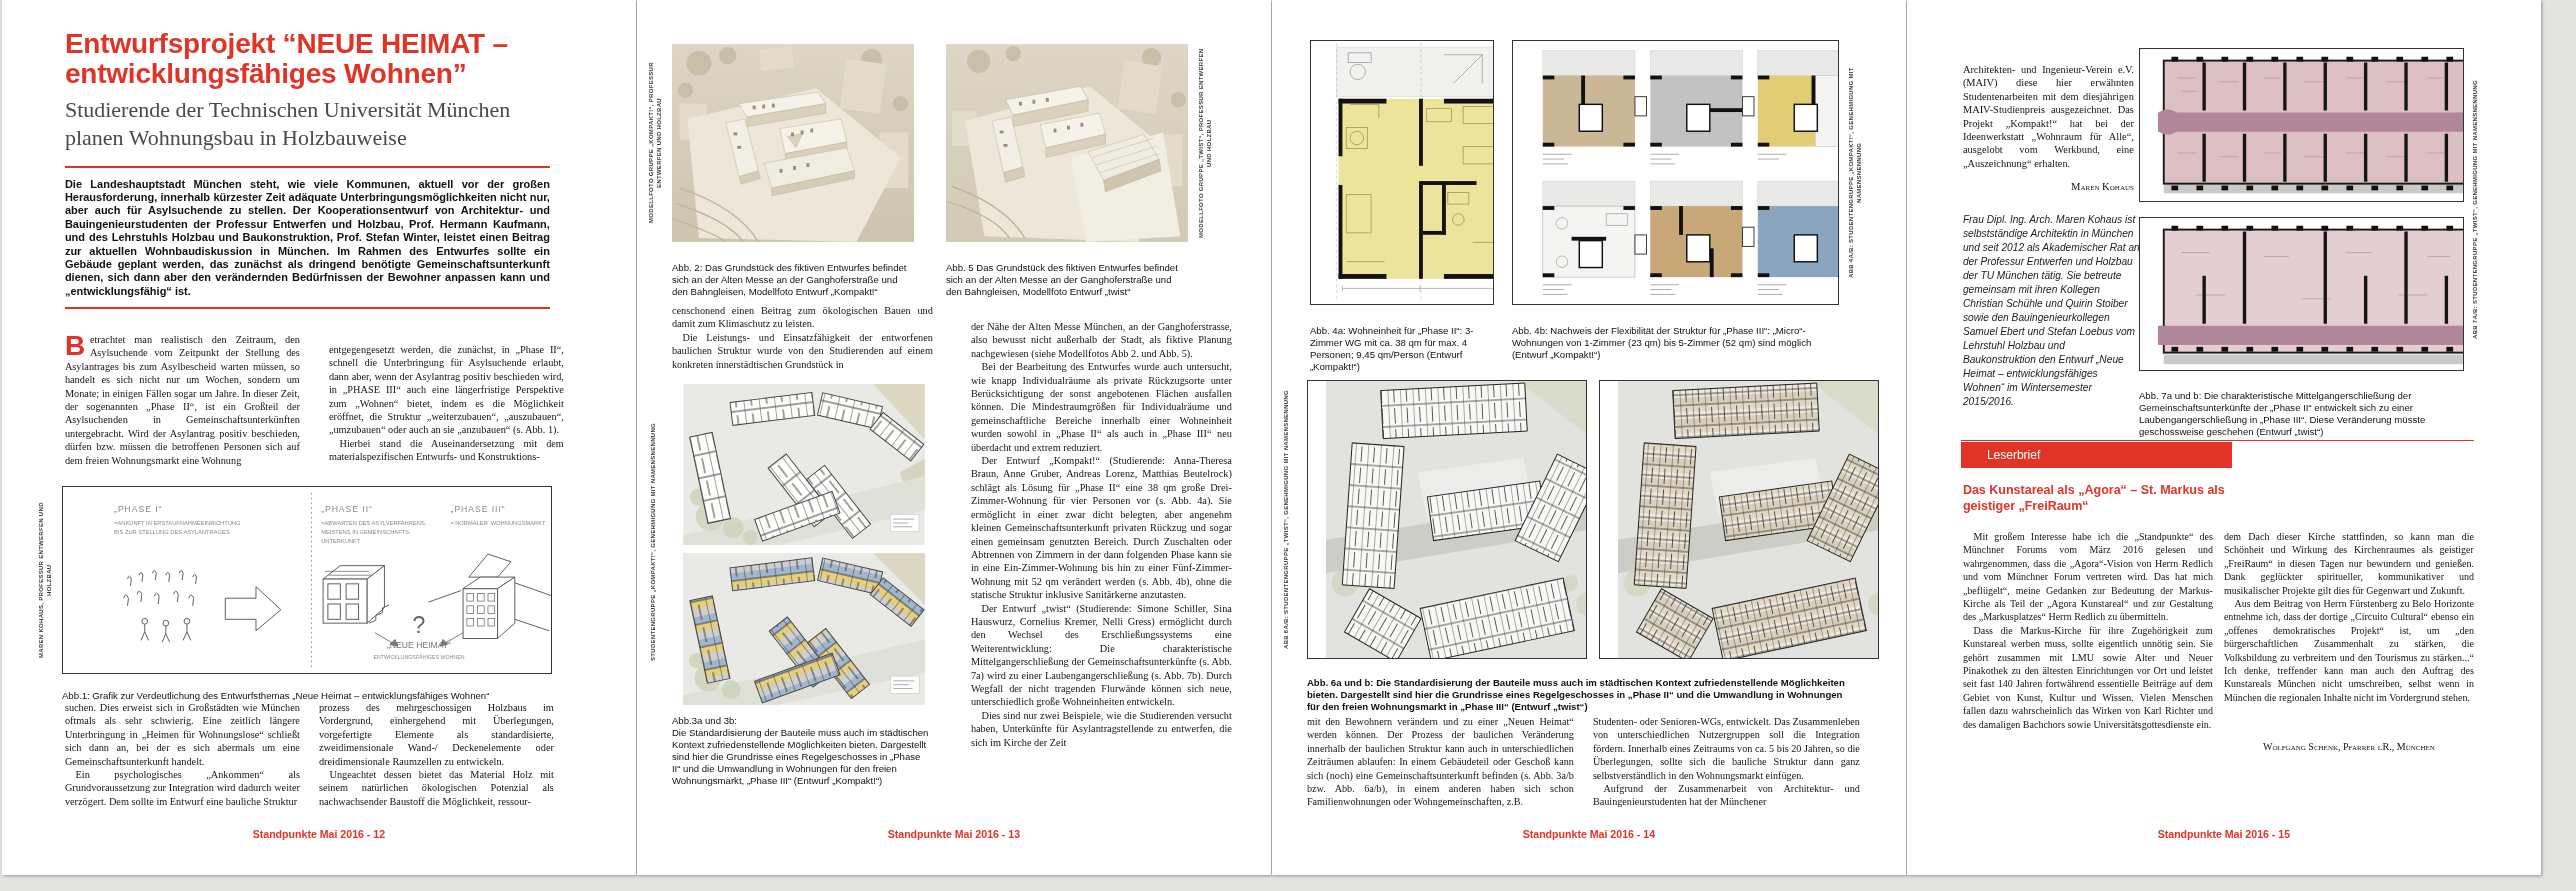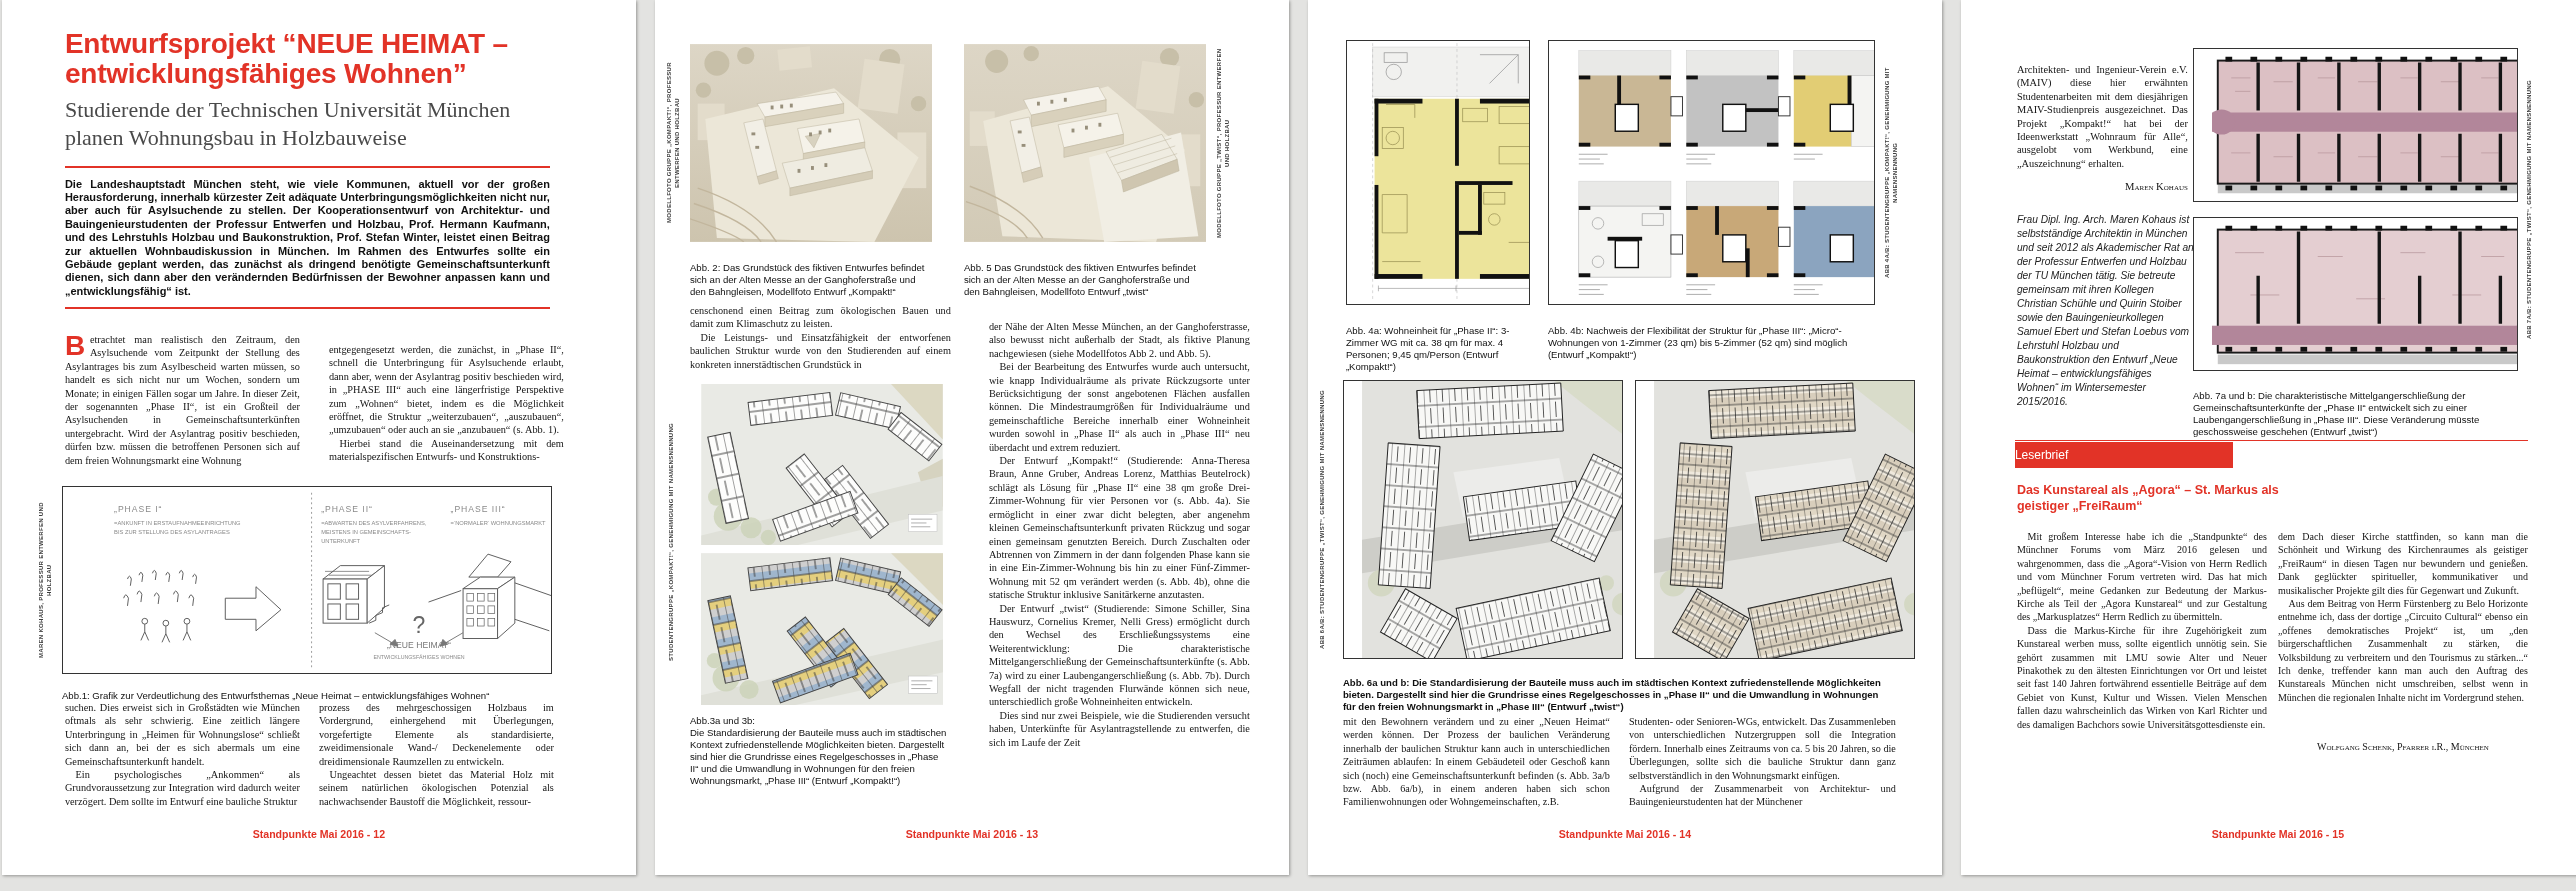--- a/index.html
+++ b/index.html
@@ -1,37 +1,37 @@
 <!DOCTYPE html>
 <html><head>
 <meta charset="utf-8">
 <style>
 :root{--red:#e23327;}
 *{box-sizing:border-box;}
 body{margin:0;width:2576px;height:891px;background:#e3e3e1;font-family:"Liberation Sans",sans-serif;color:#141414;}
-.canvas{position:relative;width:2576px;height:891px;display:flex;gap:19px;padding-left:1.9px;}
+.canvas{position:relative;width:2576px;height:891px;display:flex;gap:1px;padding-left:1.9px;}
 .page{position:relative;flex:0 0 634px;height:875px;background:#fff;box-shadow:1px 1px 2.9px rgba(0,0,0,.35);overflow:hidden;}
 .abs{position:absolute;}
 h1.title{margin:0;color:var(--red);font-size:28px;line-height:30px;font-weight:bold;letter-spacing:-0.2px;}
 h2.subtitle{margin:6.7px 0 0;font-family:"Liberation Serif",serif;font-weight:normal;color:#4a4a4a;font-size:22px;line-height:28px;}
 .rule{height:1.9px;background:var(--red);}
 p.intro{margin:9.6px 0 8.6px;font-weight:bold;font-size:11px;line-height:13.4px;text-align:justify;color:#101010;}
 .col{position:absolute;font-family:"Liberation Serif",serif;font-size:10.3px;line-height:13.4px;text-align:justify;}
 .col p{margin:0;}
 .col p+p{text-indent:10.6px;}
 .indent-first p:first-child{text-indent:10.6px;}
 .dropcap{float:left;color:var(--red);font-family:"Liberation Sans",sans-serif;font-weight:bold;font-size:28px;line-height:24px;padding:1px 4.8px 0 0;}
 .cap{position:absolute;font-size:9.6px;line-height:12px;color:#101010;}
 .vcredit{position:absolute;writing-mode:vertical-rl;transform:rotate(180deg);font-size:6px;font-weight:bold;letter-spacing:0.3px;color:#3c3c3c;text-align:center;line-height:7.7px;overflow:hidden;}
 .footer{position:absolute;left:0;width:100%;top:828px;text-align:center;color:var(--red);font-weight:bold;font-size:10.6px;}
 .fig{position:absolute;overflow:hidden;}
 .frame{border:1px solid #333;padding-left:18px;}
 .sign{font-family:"Liberation Serif",serif;font-variant:small-caps;}
 .banner{position:absolute;border-top:1.9px solid var(--red);}
-.banner-box{background:var(--red);color:#fff;font-size:12px;line-height:26px;height:26px;width:218px;margin-top:1px;}
+.banner-box{background:var(--red);color:#fff;font-size:12px;line-height:26px;height:26px;width:271px;padding-left:26px;margin-top:1px;}
 .lt-head{position:absolute;color:var(--red);font-weight:bold;font-size:12.5px;line-height:16.3px;}
 .bio{position:absolute;font-style:italic;font-size:10.2px;line-height:14px;color:#222;}
 svg text{font-family:"Liberation Sans",sans-serif;}
 </style>
 </head>
 <body>
 
 <div class="canvas">
 
   <section class="page">
@@ -327,21 +327,21 @@
     <div class="cap" style="left:35px;top:715px;width:257px;">
       <span>Abb.3a und 3b:</span><br>
       <span>Die Standardisierung der Bauteile muss auch im städtischen Kontext zufriedenstellende Möglichkeiten bieten. Dargestellt sind hier die Grundrisse eines Regelgeschosses in „Phase II“ und die Umwandlung in Wohnungen für den freien Wohnungsmarkt, „Phase III“ (Entwurf „Kompakt!“)</span>
     </div>
 
     <div class="col" style="left:334px;top:320px;width:261px;font-family:Liberation Serif, serif;">
         <p>der Nähe der Alten Messe München, an der Ganghoferstrasse, also bewusst nicht außerhalb der Stadt, als fiktive Planung nachgewiesen (siehe Modellfotos Abb 2. und Abb. 5).</p>
         <p>Bei der Bearbeitung des Entwurfes wurde auch untersucht, wie knapp Individualräume als private Rückzugsorte unter Berücksichtigung der sonst angebotenen Flächen ausfallen können. Die Mindestraumgrößen für Individualräume und gemeinschaftliche Bereiche innerhalb einer Wohneinheit wurden sowohl in „Phase II“ als auch in „Phase III“ neu überdacht und extrem reduziert.</p>
         <p>Der Entwurf „Kompakt!“ (Studierende: Anna-Theresa Braun, Anne Gruber, Andreas Lorenz, Matthias Beutelrock) schlägt als Lösung für „Phase II“ eine 38 qm große Drei-Zimmer-Wohnung für vier Personen vor (s. Abb. 4a). Sie ermöglicht in einer zwar dicht belegten, aber angenehm kleinen Gemeinschaftsunterkunft privaten Rückzug und sogar einen gemeinsam genutzten Bereich. Durch Zuschalten oder Abtrennen von Zimmern in der dann folgenden Phase kann sie in eine Ein-Zimmer-Wohnung bis hin zu einer Fünf-Zimmer-Wohnung mit 52 qm verändert werden (s. Abb. 4b), ohne die statische Struktur inklusive Sanitärkerne anzutasten.</p>
         <p>Der Entwurf „twist“ (Studierende: Simone Schiller, Sina Hauswurz, Cornelius Kremer, Nelli Gress) ermöglicht durch den Wechsel des Erschließungssystems eine Weiterentwicklung: Die charakteristische Mittelgangerschließung der Gemeinschaftsunterkünfte (s. Abb. 7a) wird zu einer Laubengangerschließung (s. Abb. 7b). Durch Wegfall der nicht tragenden Flurwände können sich neue, unterschiedlich große Wohneinheiten entwickeln.</p>
-        <p>Dies sind nur zwei Beispiele, wie die Studierenden versucht haben, Unterkünfte für Asylantragstellende zu entwerfen, die sich im Laufe der Zeit</p>
+        <p>Dies sind nur zwei Beispiele, wie die Studierenden versucht haben, Unterkünfte für Asylantragstellende zu entwerfen, die sich im Kirche der Zeit</p>
       </div>
 
     <div class="footer">Standpunkte Mai 2016 - 13</div>
   </section>
 
   <section class="page">
     <figure class="fig frame" style="left:38px;top:40px;width:184px;height:265px;margin:0;background:#fff;">
       <svg viewBox="0 0 190 274" width="182" height="263">
         <rect x="8" y="6" width="174" height="52" fill="#f1f1ef" stroke="#ccc" stroke-width=".5"></rect>
         <g stroke="#9a9a9a" fill="none" stroke-width=".8">

